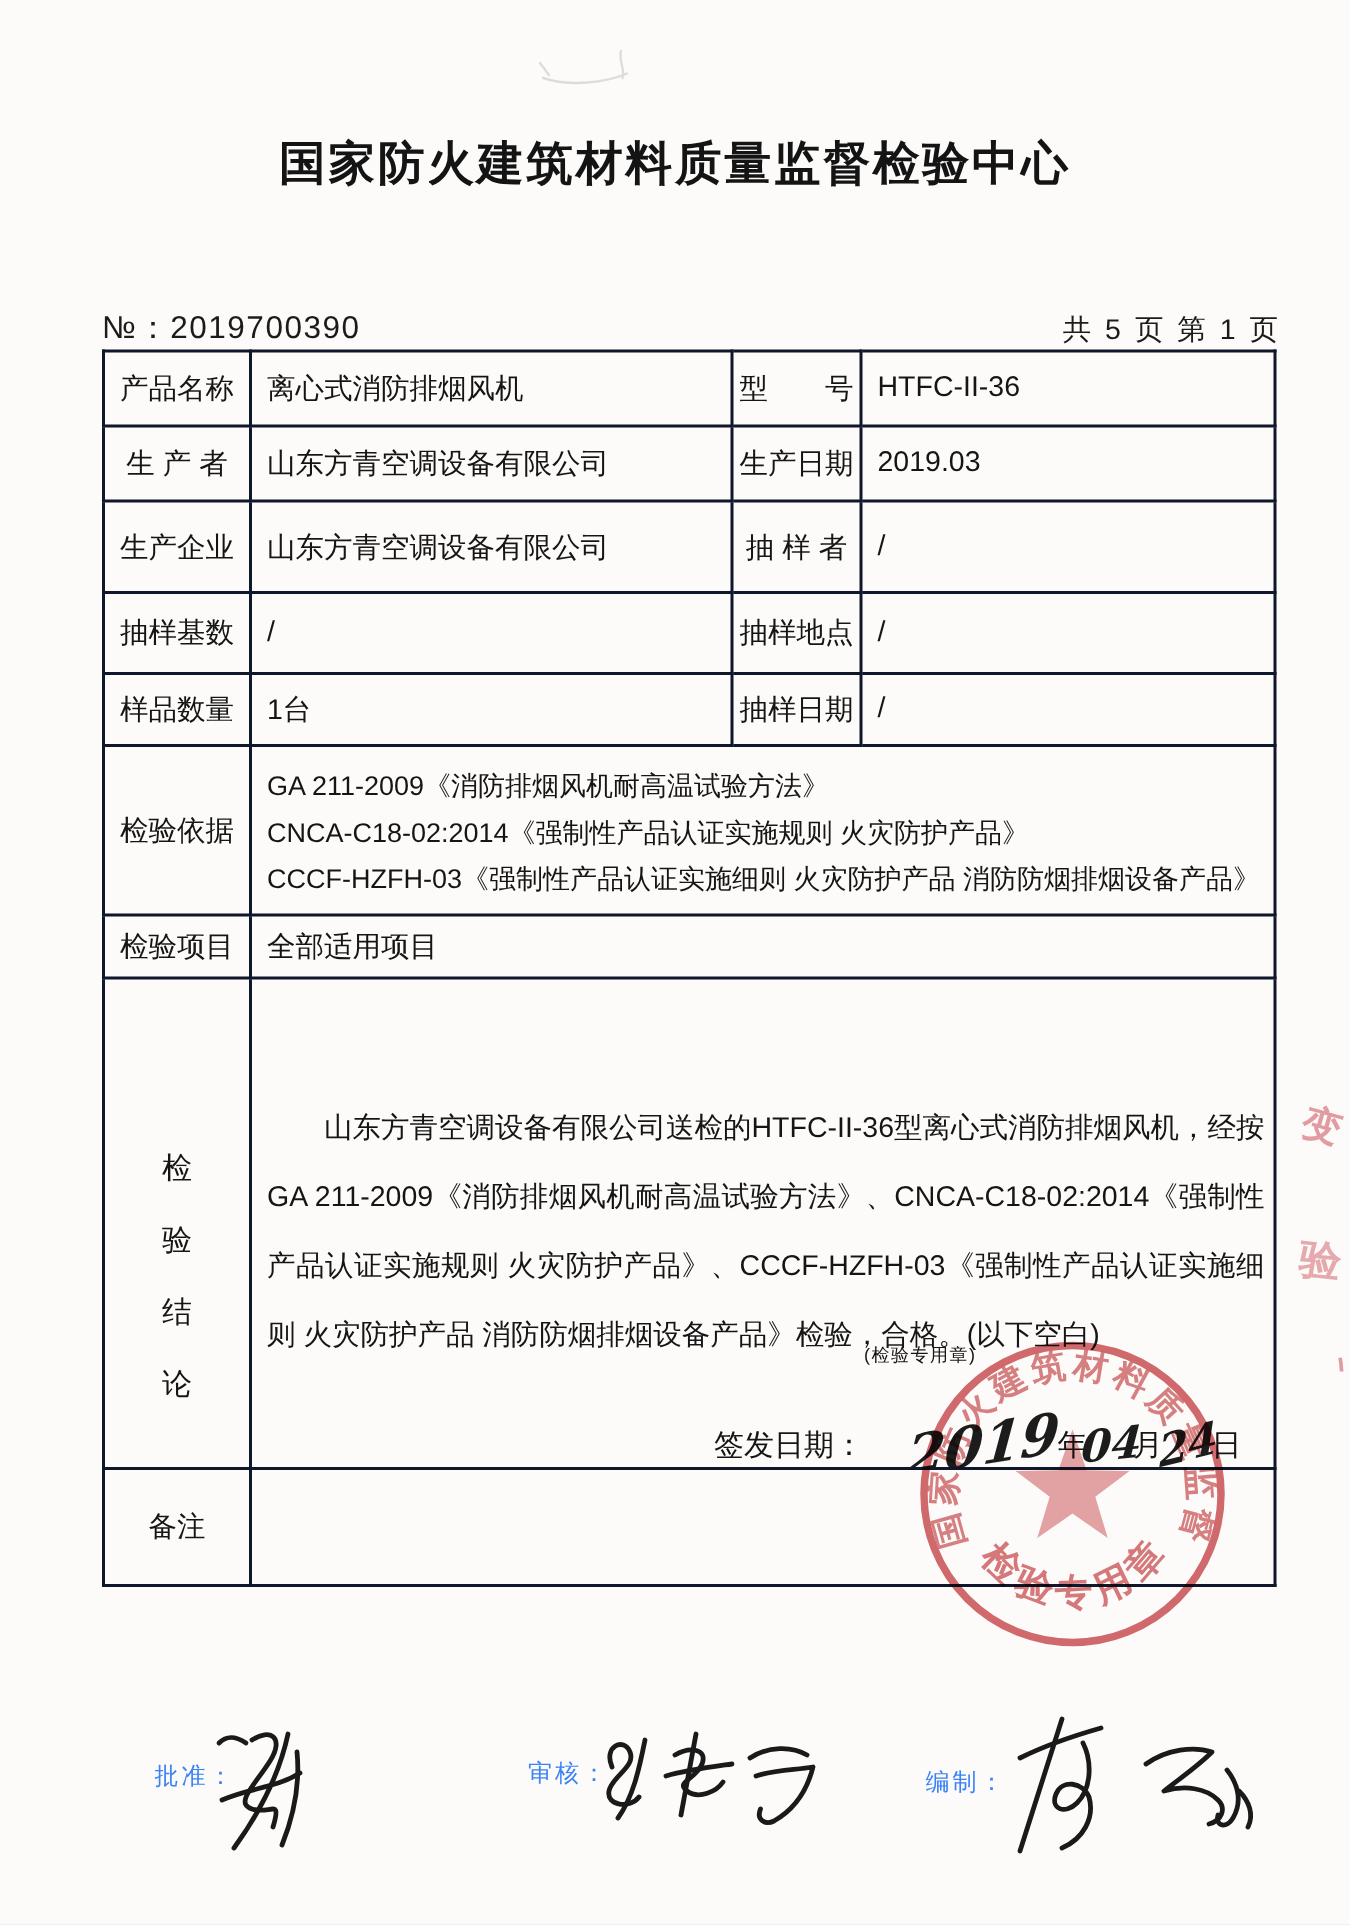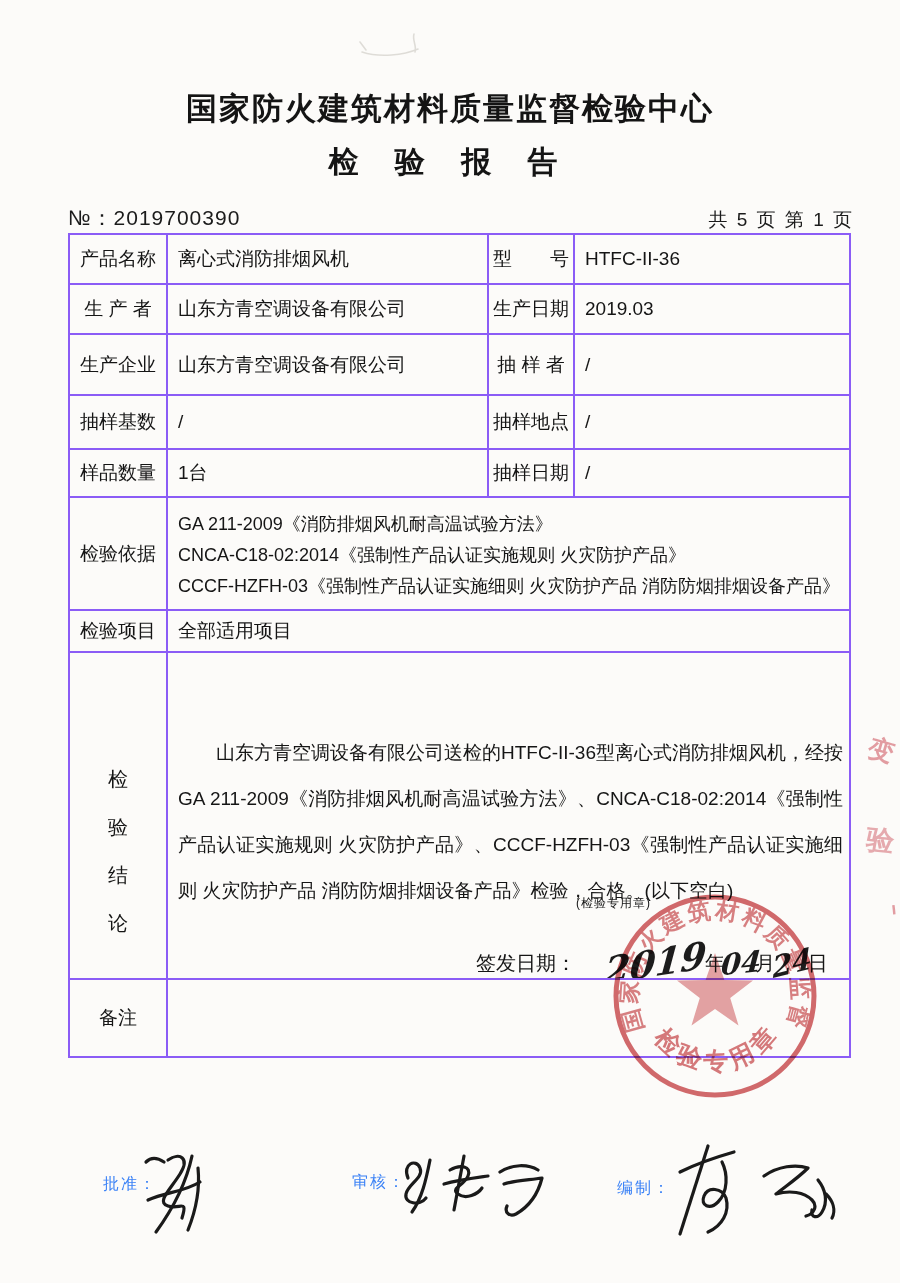--- a/index.html
+++ b/index.html
@@ -22,21 +22,21 @@
   }
   .no-line { position:absolute; top:204px; left:68px; font-size:21px; letter-spacing:1px; }
   .page-info { position:absolute; top:207px; right:46px; font-size:19px; letter-spacing:2px; }
 
   
   table.report {
     position:absolute; left:68px; top:233px; width:781px;
     border-collapse:collapse; table-layout:fixed;
     font-size:19px; color:#151515;
   }
-  table.report td { border:2px solid #8b5cf6; vertical-align:middle; overflow:hidden; }
+  table.report td { border:2px solid #0f172a; vertical-align:middle; overflow:hidden; }
   td.lab { text-align:center; padding:0 2px; }
   td.val { text-align:left; padding:0 4px 0 10px; }
   tr.r0 {height:50px;} tr.r1 {height:49px;} tr.r2 {height:50px;} tr.r3 {height:61px;}
   tr.r4 {height:54px;} tr.r5 {height:48px;} tr.r6 {height:44px;}
   tr.rbasis {height:113px;} tr.ritems {height:42px;} tr.rconc {height:327px;} tr.rremark {height:78px;}
   td.basis { font-size:18px; line-height:31px; padding:4px 2px 0 10px; white-space:nowrap; }
   .vlabel {
     width:22px; margin:70px auto 0; line-height:48px; font-size:20px;
     word-break:break-all; text-align:center;
   }
@@ -82,21 +82,20 @@
 </head>
 <body>
 
 <div class="page">
 
   <svg class="pencil" width="100" height="30" viewBox="0 0 100 30">
     <path d="M8 14 L14 22 M10 24 C28 30 52 27 66 21 M62 6 C60 12 65 18 63 24" fill="none" stroke="#c7c4bd" stroke-width="1.6" stroke-linecap="round"></path>
   </svg>
 
   <div class="center-name">国家防火建筑材料质量监督检验中心</div>
-  <div class="report-title">检 验 报 告</div>
   <div class="no-line"><span>№：</span><span>2019700390</span></div>
   <div class="page-info">共 5 页 第 1 页</div>
 
   <table class="report">
     <colgroup>
         <col style="width:98px">
         <col style="width:321px">
         <col style="width:86px">
         <col style="width:276px">
       </colgroup>

